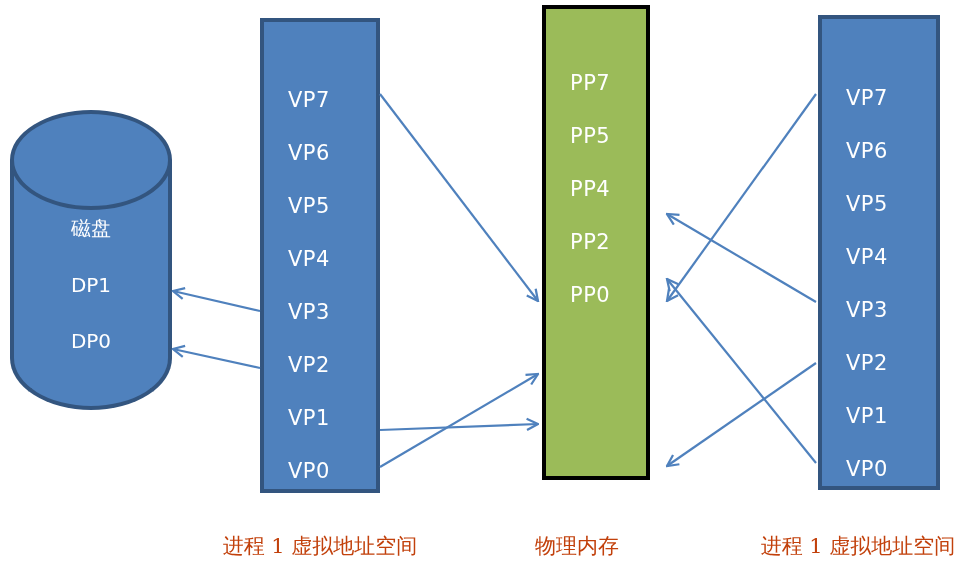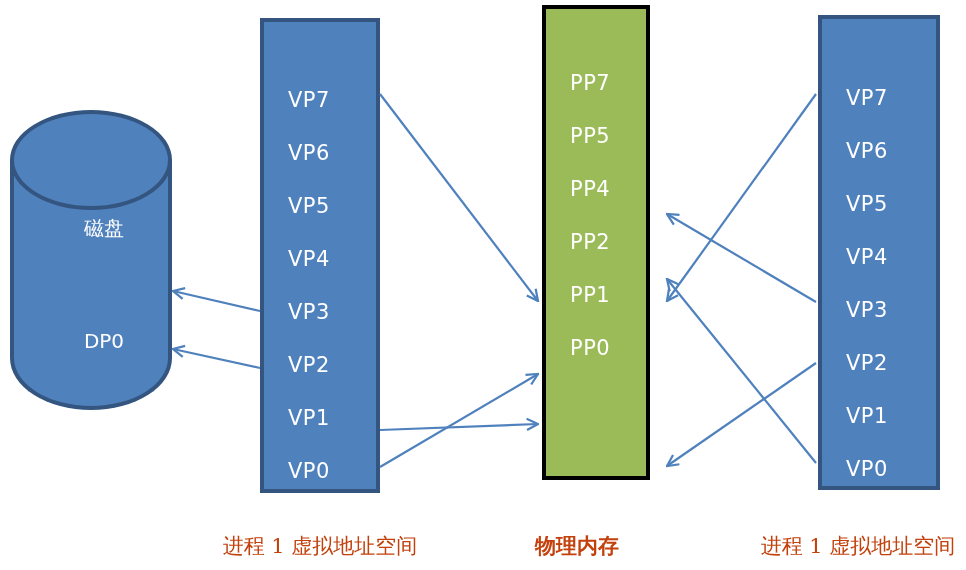--- a/index.html
+++ b/index.html
@@ -22,65 +22,65 @@
     position:absolute;box-sizing:border-box;left:10px;top:160px;width:162px;height:250px;
     background:#4f81bd;border:4px solid #33557f;border-top:none;
     border-radius:0 0 81px 81px / 0 0 52px 52px;
   }
   #disk-top{
     position:absolute;box-sizing:border-box;left:10px;top:110px;width:162px;height:100px;
     background:#4f81bd;border:4px solid #33557f;border-radius:50%;
   }
   .disk-label{
     position:absolute;left:10px;width:162px;height:26px;line-height:26px;
-    text-align:center;color:#ffffff;font-size:20px;padding-left:13px;
+    text-align:center;color:#ffffff;font-size:20px;
   }
   #disk-title{top:215px;}
   #disk-dp1{top:272px;}
   #disk-dp0{top:328px;}
   
   .caption{
     position:absolute;top:532px;height:28px;line-height:28px;
     color:#c2410c;font-size:21px;text-align:center;
     font-family:"DejaVu Serif","Liberation Serif",serif;
   }
   #caption-left{left:170px;width:300px;}
-  #caption-mid{left:477px;width:200px;font-weight:bold;}
+  #caption-mid{left:477px;width:200px;}
   #caption-right{left:708px;width:300px;}
   
   #arrow-layer{position:absolute;left:0;top:0;width:966px;height:570px;pointer-events:none;}
   #arrow-layer line{stroke:#4f81bd;stroke-width:2.2;fill:none;}
 </style>
 </head>
 <body>
 
 <div id="canvas">
 
   <div id="disk-body"></div>
   <div id="disk-top"></div>
   <div id="disk-title" class="disk-label">磁盘</div>
+  <div id="disk-dp1" class="disk-label">DP1</div>
   <div id="disk-dp0" class="disk-label">DP0</div>
 
   <div id="left-col" class="col process-col">
     <div class="cell">VP7</div>
     <div class="cell">VP6</div>
     <div class="cell">VP5</div>
     <div class="cell">VP4</div>
     <div class="cell">VP3</div>
     <div class="cell">VP2</div>
     <div class="cell">VP1</div>
     <div class="cell">VP0</div>
   </div>
 
   <div id="mem-col" class="col">
     <div class="cell">PP7</div>
     <div class="cell">PP5</div>
     <div class="cell">PP4</div>
     <div class="cell">PP2</div>
-    <div class="cell">PP1</div>
     <div class="cell">PP0</div>
   </div>
 
   <div id="right-col" class="col process-col">
     <div class="cell">VP7</div>
     <div class="cell">VP6</div>
     <div class="cell">VP5</div>
     <div class="cell">VP4</div>
     <div class="cell">VP3</div>
     <div class="cell">VP2</div>

